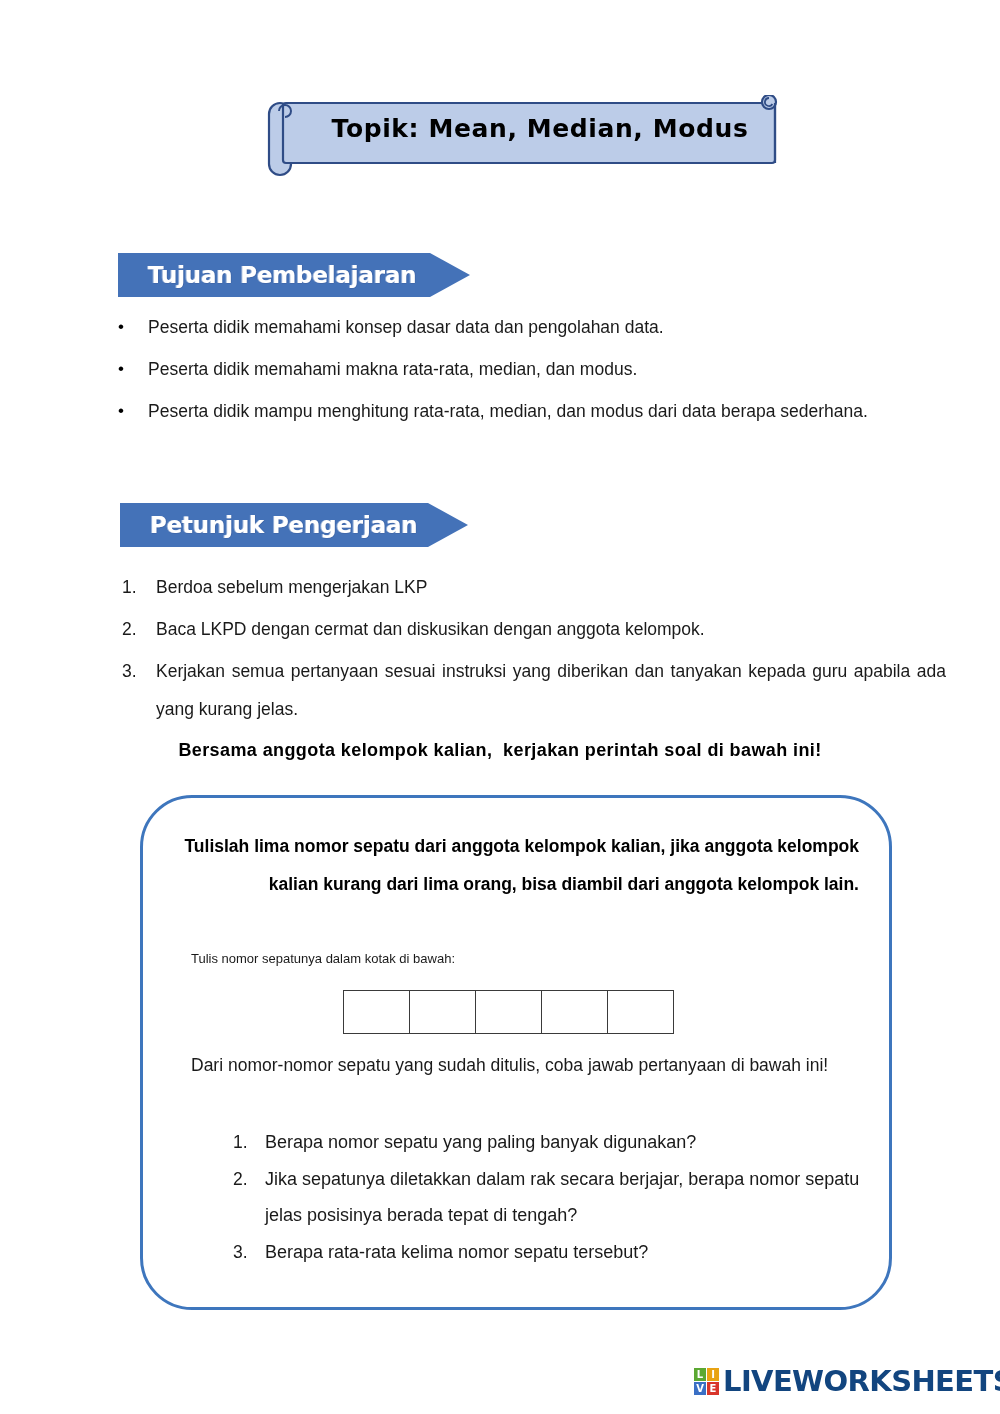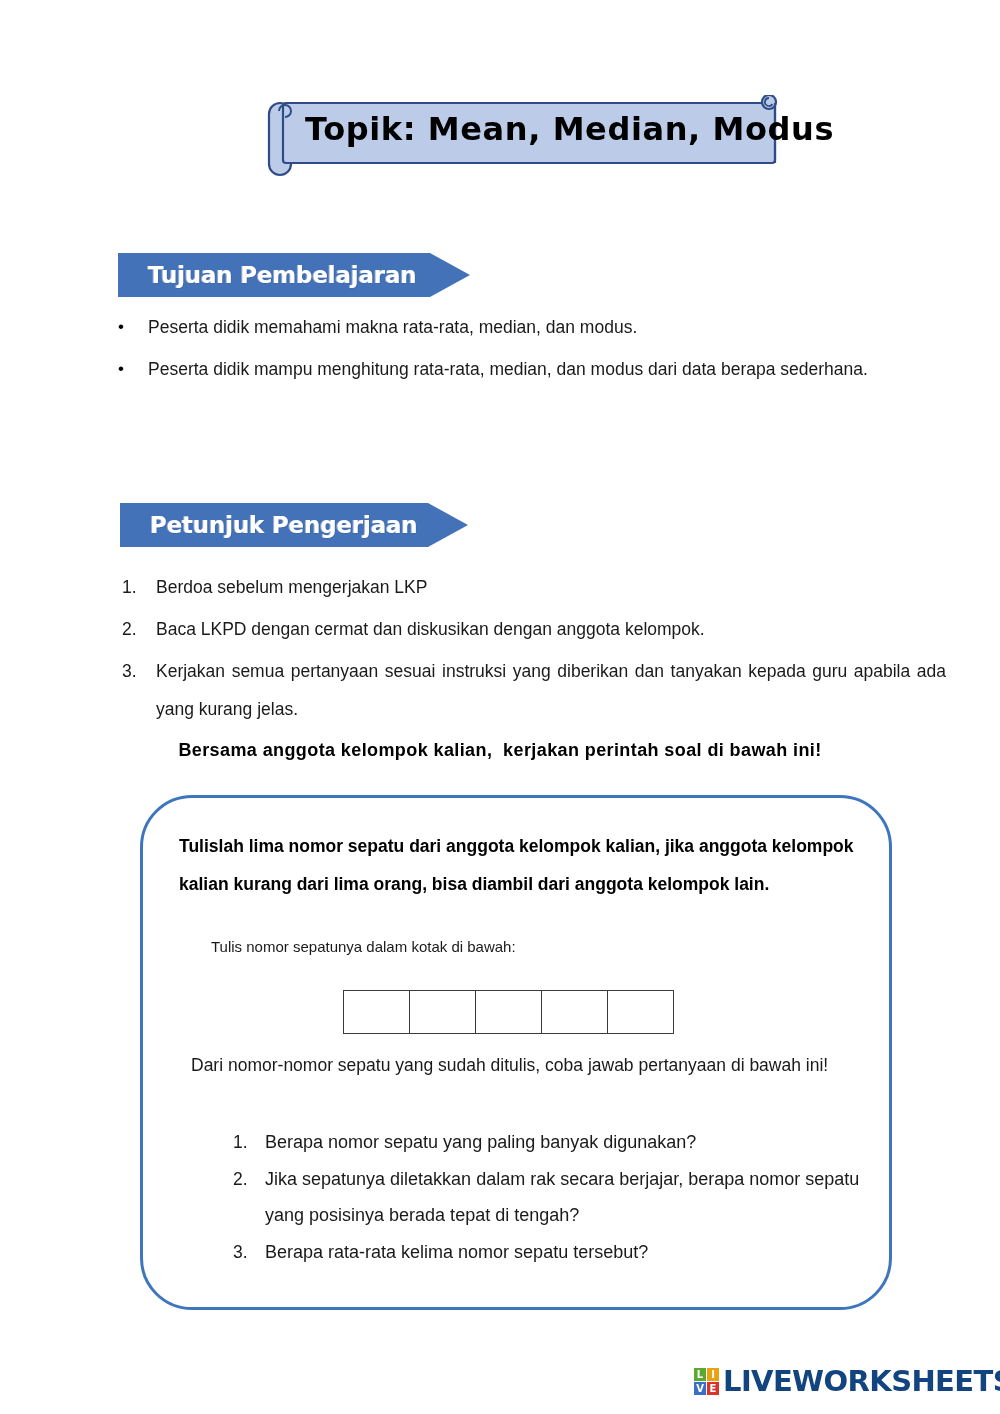--- a/index.html
+++ b/index.html
@@ -32,21 +32,21 @@
   }
   .title-text {
     position: absolute;
     left: 40px;
     top: 0;
     width: 470px;
     height: 68px;
     line-height: 68px;
     text-align: center;
     font-family: "DejaVu Sans", sans-serif;
-    font-size: 32px;
+    font-size: 25px;
     font-weight: bold;
     letter-spacing: 0.6px;
     color: #000000;
     white-space: nowrap;
   }
 
   
   .arrow-header {
     position: absolute;
     height: 44px;
@@ -158,35 +158,34 @@
     height: 515px;
     border: 3px solid #3E76BD;
     border-radius: 52px;
     box-sizing: border-box;
   }
   .task-heading {
     position: absolute;
     left: 36px;
     top: 29px;
     width: 680px;
-    text-align: left;
+    text-align: right;
     font-size: 17.5px;
     font-weight: bold;
     line-height: 38px;
     color: #000;
   }
   .task-subtext-1 {
     position: absolute;
     left: 48px;
-    top: 130px;
+    top: 142px;
     width: 660px;
-    font-size: 15px;
+    font-size: 13px;
     line-height: 38px;
     color: #1a1a1a;
-    margin-left: 20px;
   }
   .shoe-grid {
     position: absolute;
     left: 200px;
     top: 192px;
     display: flex;
   }
   .shoe-cell {
     width: 67px;
     height: 44px;
@@ -288,20 +287,21 @@
 </div>
 
 <div class="arrow-header" id="header-tujuan">
   <svg class="arrow-svg" width="352" height="44" viewBox="0 0 352 44">
     <polygon points="0,0 312,0 352,22 312,44 0,44" fill="#4472B8"></polygon>
   </svg>
   <div class="arrow-label">Tujuan Pembelajaran</div>
 </div>
 
 <ul class="goal-list body-text">
+  <li>Peserta didik memahami konsep dasar data dan pengolahan data.</li>
   <li>Peserta didik memahami makna rata-rata, median, dan modus.</li>
   <li>Peserta didik mampu menghitung rata-rata, median, dan modus dari data berapa sederhana.</li>
 </ul>
 
 <div class="arrow-header" id="header-petunjuk">
   <svg class="arrow-svg" width="348" height="44" viewBox="0 0 348 44">
     <polygon points="0,0 308,0 348,22 308,44 0,44" fill="#4472B8"></polygon>
   </svg>
   <div class="arrow-label">Petunjuk Pengerjaan</div>
 </div>
@@ -325,21 +325,21 @@
     <div class="shoe-cell"></div>
     <div class="shoe-cell"></div>
     <div class="shoe-cell"></div>
     <div class="shoe-cell"></div>
   </div>
 
   <div class="task-subtext-2">Dari nomor-nomor sepatu yang sudah ditulis, coba jawab pertanyaan di bawah ini!</div>
 
   <ol class="question-list">
     <li>Berapa nomor sepatu yang paling banyak digunakan?</li>
-    <li>Jika sepatunya diletakkan dalam rak secara berjajar, berapa nomor sepatu yang posisinya berada tepat di tengah?</li>
+    <li>Jika sepatunya diletakkan dalam rak secara berjajar, berapa nomor sepatu jelas posisinya berada tepat di tengah?</li>
     <li>Berapa rata-rata kelima nomor sepatu tersebut?</li>
   </ol>
 </div>
 
 <div class="lw-logo">
   <div class="lw-tiles">
     <div class="lw-tile" id="tile-0" style="background: rgb(91, 168, 50);">L</div>
     <div class="lw-tile" id="tile-1" style="background: rgb(232, 163, 19);">I</div>
     <div class="lw-tile" id="tile-2" style="background: rgb(58, 111, 196);">V</div>
     <div class="lw-tile" id="tile-3" style="background: rgb(216, 53, 42);">E</div>

